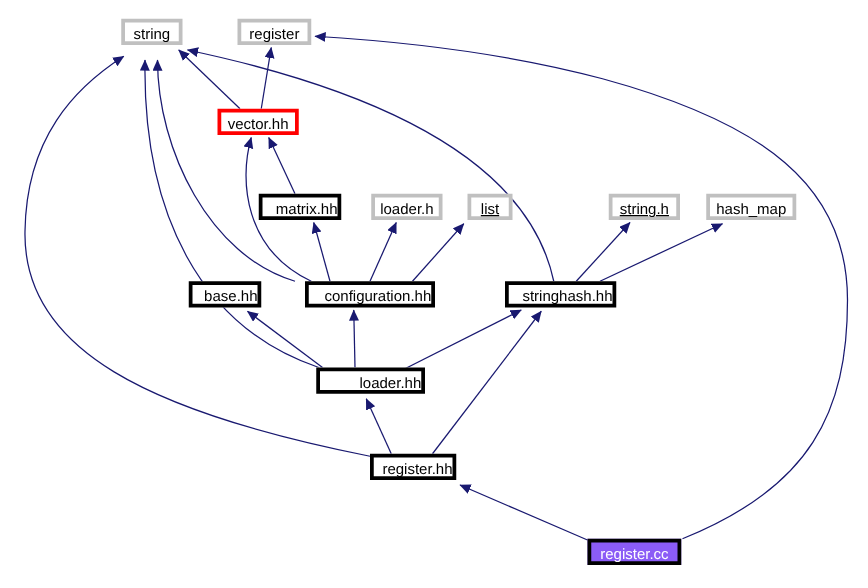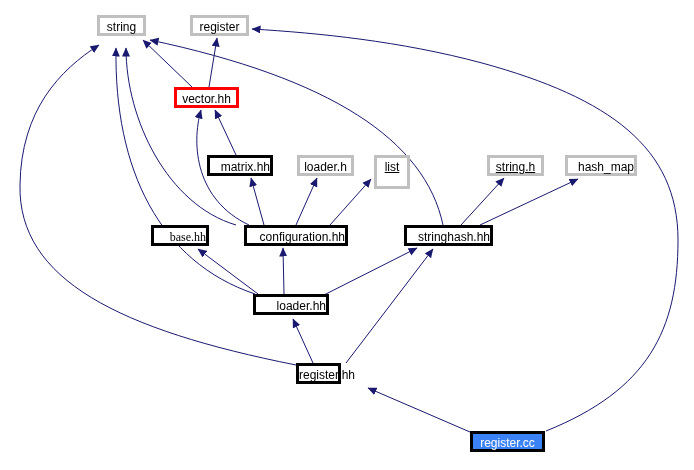--- a/index.html
+++ b/index.html
@@ -25,21 +25,21 @@
     color: #000000;
     font-size: 12px;
     line-height: 19px;
     text-align: center;
     white-space: nowrap;
     cursor: default;
   }
   .node.external   { border-color: #c0c0c0; }
   .node.documented { border-color: #000000; cursor: pointer; text-align: right; }
   .node.highlighted{ border-color: #ff0000; cursor: pointer; }
-  .node.root       { border-color: #000000; background: #3b82f6; color: #ffffff; }
+  .node.root       { border-color: #000000; background: #8b5cf6; color: #ffffff; }
 </style>
 </head>
 <body>
 
 <div class="canvas">
   <svg class="edge-layer" viewBox="0 0 694 470" xmlns="http://www.w3.org/2000/svg">
     <defs>
       <marker id="arrowhead" markerUnits="userSpaceOnUse" markerWidth="10" markerHeight="9" refX="8.5" refY="4" orient="auto">
         <path d="M0,0 L9,4 L0,8 Z" fill="#191970"></path>
       </marker>
@@ -66,23 +66,23 @@
         <path d="M470,432 L368,388" fill="none" stroke="#191970" stroke-width="1" marker-end="url(#arrowhead)"></path>
         <path d="M546,431 C648,390 678,330 678,240 C678,148 610,98 482,63 C400,41 318,33 252,29" fill="none" stroke="#191970" stroke-width="1" marker-end="url(#arrowhead)"></path>
       </g>
   </svg>
   <div id="node-group">
       <div class="node external" style="left: 97px; top: 15px; width: 49px; height: 21px;">string</div>
       <div class="node external" style="left: 190px; top: 15px; width: 59px; height: 21px;">register</div>
       <div class="node highlighted" style="left: 174px; top: 87px; width: 65px; height: 21px;">vector.hh</div>
       <div class="node documented" style="left: 207px; top: 155px; width: 66px; height: 21px;">matrix.hh</div>
       <div class="node external" style="left: 297px; top: 155px; width: 57px; height: 21px;">loader.h</div>
-      <div class="node external" style="left: 374px; top: 155px; width: 36px; height: 34px; text-decoration: underline;">list</div>
+      <div class="node external" style="left: 374px; top: 155px; width: 36px; height: 21px; text-decoration: underline;">list</div>
       <div class="node external" style="left: 487px; top: 155px; width: 57px; height: 21px; text-decoration: underline;">string.h</div>
-      <div class="node external" style="left: 565px; top: 155px; width: 72px; height: 21px; text-align: right;">hash_map</div>
-      <div class="node documented" style="left: 151px; top: 225px; width: 58px; height: 21px; font-family: Liberation Serif, serif;">base.hh</div>
+      <div class="node external" style="left: 565px; top: 155px; width: 72px; height: 21px;">hash_map</div>
+      <div class="node documented" style="left: 151px; top: 225px; width: 58px; height: 21px;">base.hh</div>
       <div class="node documented" style="left: 244px; top: 225px; width: 104px; height: 21px;">configuration.hh</div>
       <div class="node documented" style="left: 404px; top: 225px; width: 89px; height: 21px;">stringhash.hh</div>
-      <div class="node documented" style="left: 253px; top: 294px; width: 76px; height: 21px;">loader.hh</div>
-      <div class="node documented" style="left: 296px; top: 363px; width: 45px; height: 21px;">register.hh</div>
+      <div class="node documented" style="left: 253px; top: 294px; width: 87px; height: 21px;">loader.hh</div>
+      <div class="node documented" style="left: 296px; top: 363px; width: 69px; height: 21px;">register.hh</div>
       <div class="node root" style="left: 470px; top: 431px; width: 75px; height: 21px;">register.cc</div>
     </div>
 </div>
 
 </body></html>

